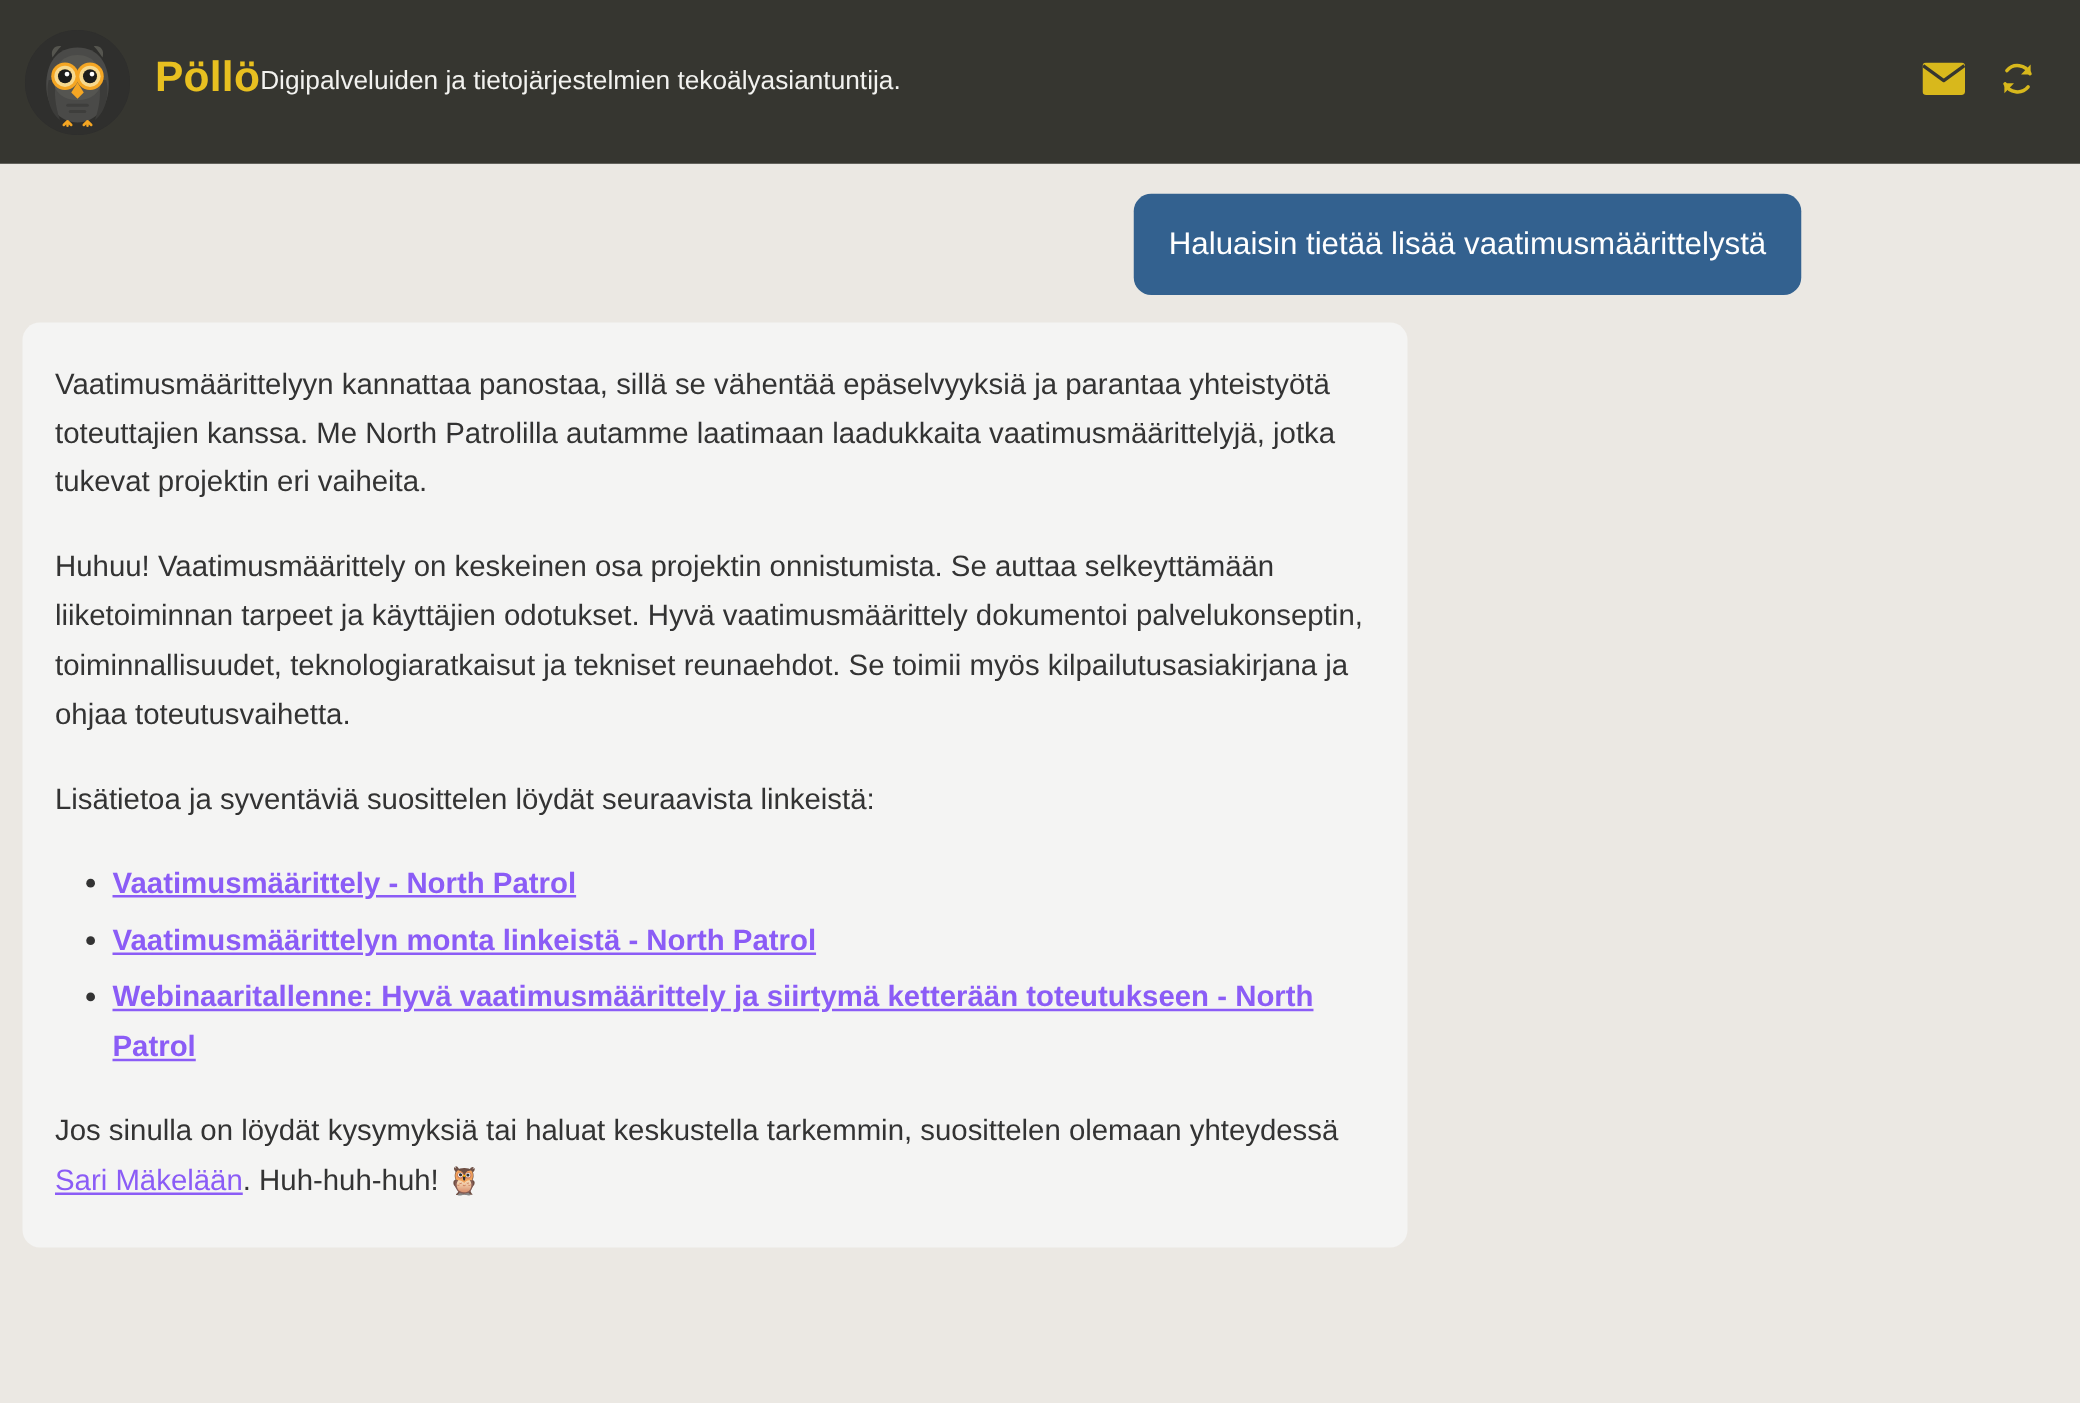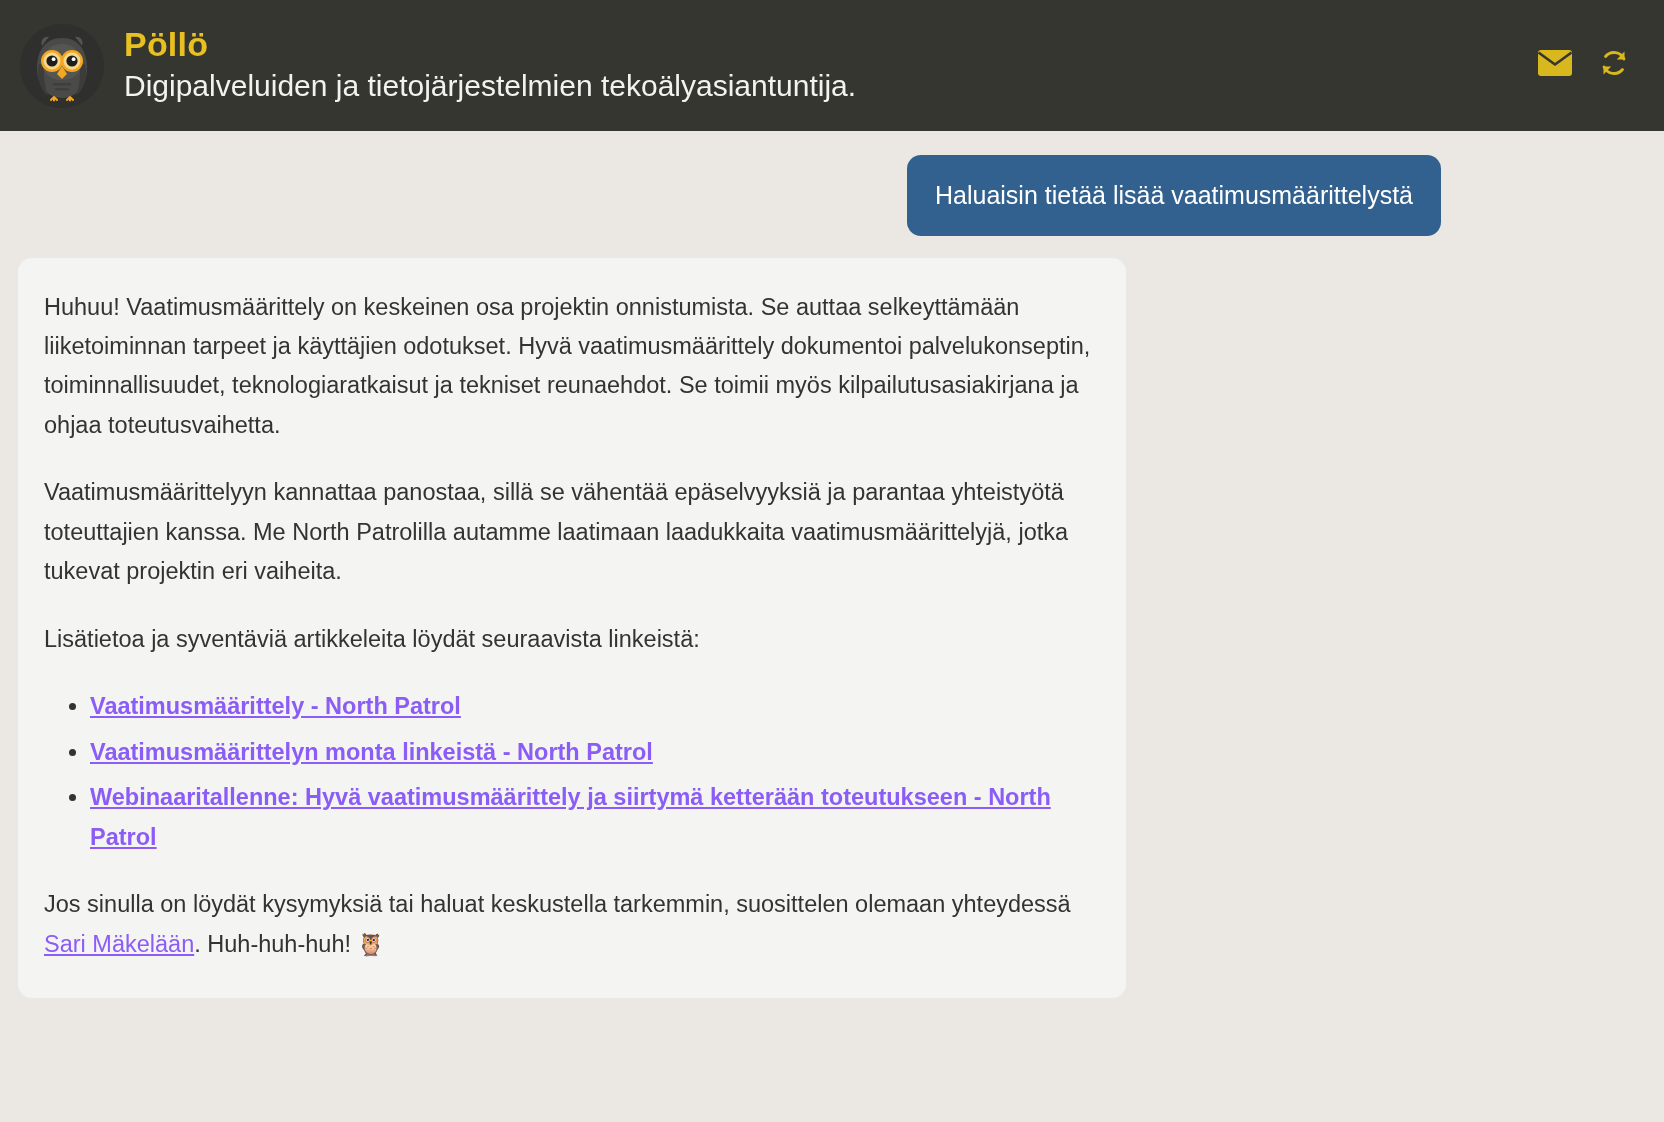--- a/index.html
+++ b/index.html
@@ -27,34 +27,35 @@
     height: 84px;
     border-radius: 50%;
     flex: 0 0 auto;
     margin-right: 20px;
     overflow: hidden;
     background: #2e2e2e;
   }
   .avatar svg { display: block; }
   .header-text {
     display: flex;
-    flex-direction: column;
+    flex-direction: row;
     justify-content: center;
+    align-items: center;
   }
   .brand-title {
     color: #e8c020;
     font-size: 34px;
     font-weight: bold;
     line-height: 1.05;
     margin-bottom: 6px;
     letter-spacing: 0.2px;
   }
   .brand-tagline {
     color: #f2f2ef;
-    font-size: 30px;
+    font-size: 21px;
     line-height: 1.15;
     font-weight: normal;
   }
   .header-actions {
     position: absolute;
     right: 34px;
     top: 47px;
     display: flex;
     align-items: center;
     gap: 26px;
@@ -193,25 +194,25 @@
 
 <div class="chat">
 
   <div class="row-user">
     <div class="bubble-user">Haluaisin tietää lisää vaatimusmäärittelystä</div>
   </div>
 
   <div class="row-assistant">
     <div class="bubble-assistant">
 
+      <p>Vaatimusmäärittelyyn kannattaa panostaa, sillä se vähentää epäselvyyksiä ja parantaa yhteistyötä toteuttajien kanssa. Me North Patrolilla autamme laatimaan laadukkaita vaatimusmäärittelyjä, jotka tukevat projektin eri vaiheita.</p>
+
       <p>Huhuu! Vaatimusmäärittely on keskeinen osa projektin onnistumista. Se auttaa selkeyttämään liiketoiminnan tarpeet ja käyttäjien odotukset. Hyvä vaatimusmäärittely dokumentoi palvelukonseptin, toiminnallisuudet, teknologiaratkaisut ja tekniset reunaehdot. Se toimii myös kilpailutusasiakirjana ja ohjaa toteutusvaihetta.</p>
 
-      <p>Vaatimusmäärittelyyn kannattaa panostaa, sillä se vähentää epäselvyyksiä ja parantaa yhteistyötä toteuttajien kanssa. Me North Patrolilla autamme laatimaan laadukkaita vaatimusmäärittelyjä, jotka tukevat projektin eri vaiheita.</p>
-
-      <p>Lisätietoa ja syventäviä artikkeleita löydät seuraavista linkeistä:</p>
+      <p>Lisätietoa ja syventäviä suosittelen löydät seuraavista linkeistä:</p>
 
       <ul>
         <li>
           <a href="#">Vaatimusmäärittely - North Patrol</a>
         </li>
         <li>
           <a href="#">Vaatimusmäärittelyn monta linkeistä - North Patrol</a>
         </li>
         <li>
           <a href="#">Webinaaritallenne: Hyvä vaatimusmäärittely ja siirtymä ketterään toteutukseen - North Patrol</a>

